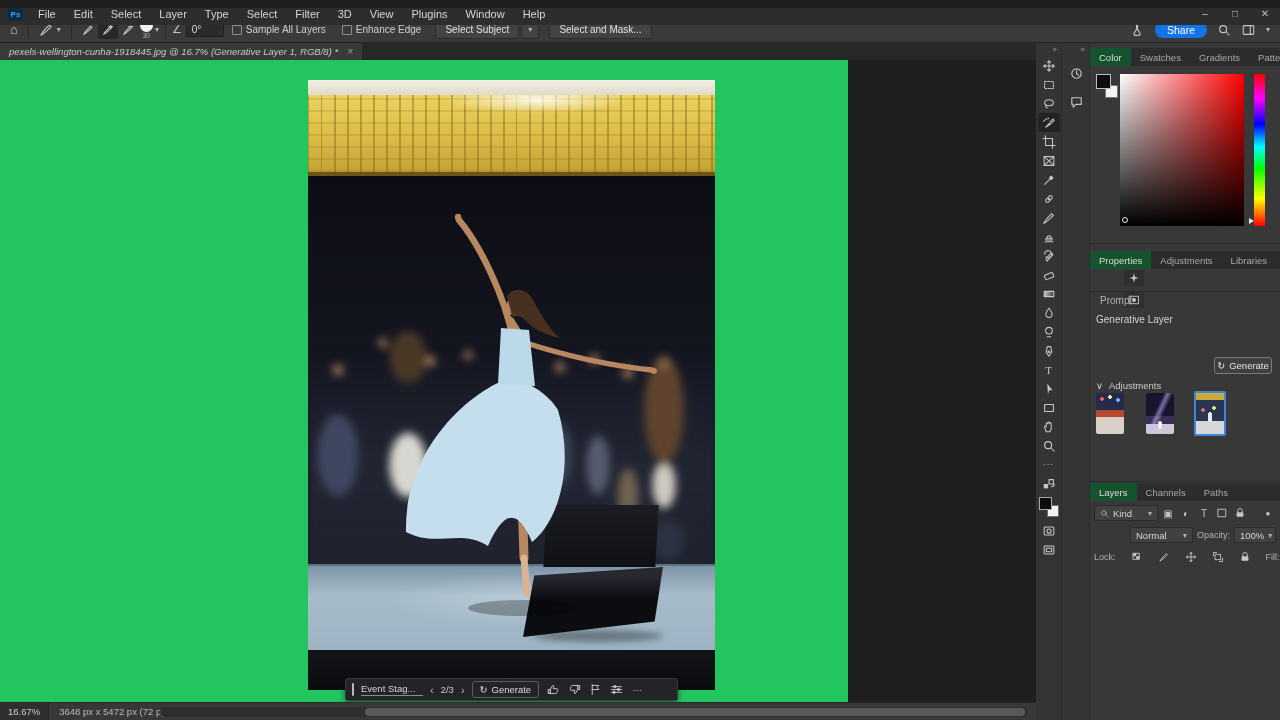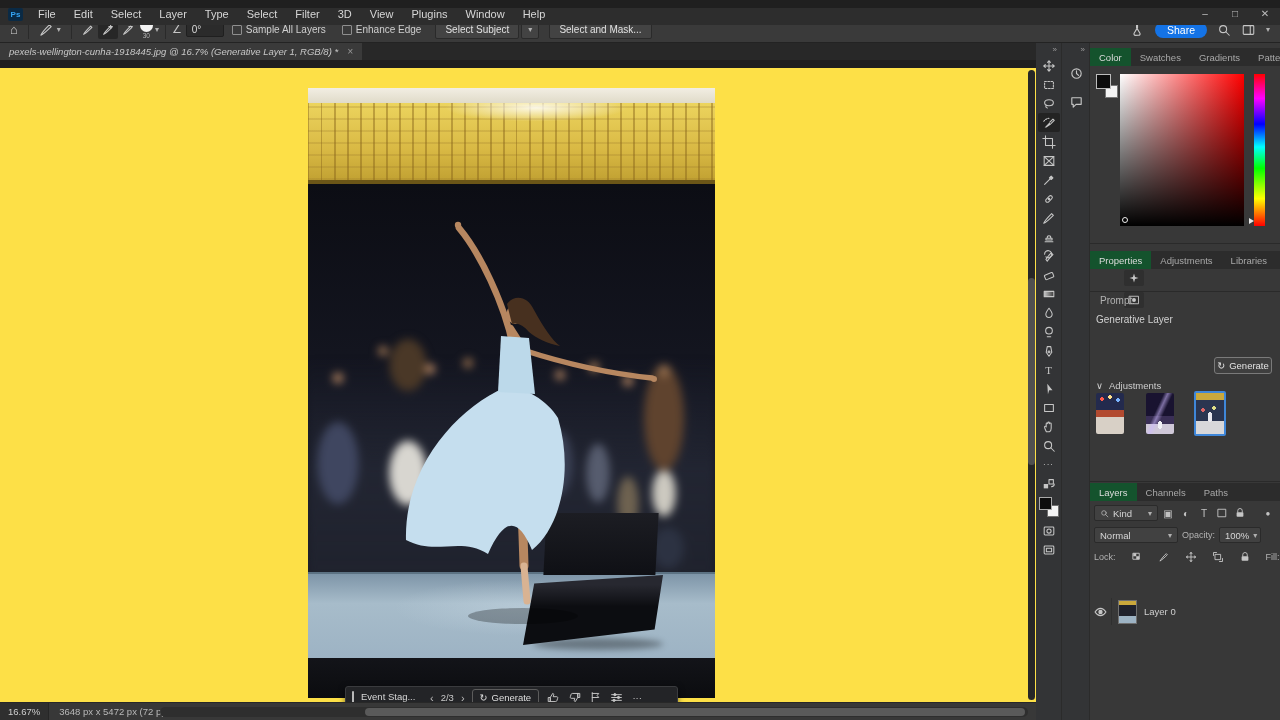--- a/index.html
+++ b/index.html
@@ -44,21 +44,21 @@
   .share-pill { background:#1473e6; color:#fff; font-size:10.5px; border-radius:10px;
                 padding:2px 12px; }
 
   
   #tabbar { position:absolute; top:43px; left:0; width:1036px; height:17px; background:#282828; z-index:38; }
   .doc-tab { position:absolute; left:0; top:0; height:17px; background:#3a3a3a; display:flex;
              align-items:center; padding:0 9px; font-size:9.5px; color:#c8c8c8;font-style:italic; }
   .tab-close { margin-left:9px; color:#989898; font-size:10px; }
 
   
-  #canvas { position:absolute; top:68px; left:0; width:1036px; bottom:18px; background:#fde047; overflow:hidden; }
+  #canvas { position:absolute; top:60px; left:0; width:848px; bottom:18px; background:#22c55e; overflow:hidden; }
   #doc { position:absolute; left:308px; top:20px; width:407px; height:610px; background:#14151c; overflow:hidden; }
   .ph-ceiling { position:absolute; top:0; left:0; right:0; height:15px;
                 background:linear-gradient(180deg,#f2eee3,#e0dbc9); }
   .ph-banner { position:absolute; top:15px; left:0; right:0; height:81px; border-bottom:4px solid #6b5517;
     background:
       radial-gradient(130px 20px at 56% 6%, rgba(255,255,255,.85), rgba(255,255,255,0) 70%),
       repeating-linear-gradient(90deg, rgba(135,100,25,.45) 0 1.5px, rgba(0,0,0,0) 1.5px 13px),
       repeating-linear-gradient(0deg, rgba(150,115,40,.22) 0 2px, rgba(0,0,0,0) 2px 12px),
       linear-gradient(180deg,#ecd45e,#d9b944 60%,#c2a233); }
   .ph-mid { position:absolute; top:96px; left:0; right:0; height:388px;
@@ -638,21 +638,21 @@
       </span>
       <span class="mini-icon">
         <svg viewBox="0 0 16 16">
             <rect x="3.5" y="7" width="9" height="6" rx="1" fill="#c6c6c6" stroke="none"></rect>
             <path d="M5 7V5a3 3 0 0 1 6 0v2"></path>
           </svg>
       </span>
       <span class="mini-icon" style="margin-left:auto;font-size:8px;">●</span>
     </div>
     <div class="abs" style="top:484px; left:4px; right:4px; display:flex; align-items:center; gap:4px;">
-      <div class="dropdown" style="width:84px;">
+      <div class="dropdown" style="width:84px;margin-left:36px;">
         <span>Normal</span>
         <span class="chev" style="margin-left:auto;">▾</span>
       </div>
       <span class="row-label">Opacity:</span>
       <div class="dropdown" style="width:42px;">
         <span>100%</span>
         <span class="chev" style="margin-left:auto;">▾</span>
       </div>
     </div>
     <div class="abs" style="top:506px; left:4px; right:4px; display:flex; align-items:center; gap:15px;">
@@ -686,25 +686,15 @@
           </svg>
       </span>
       <span class="row-label" style="margin-left:auto;">Fill:</span>
       <div class="dropdown" style="width:42px;">
         <span>100%</span>
         <span class="chev" style="margin-left:auto;">▾</span>
       </div>
     </div>
 
 
-    <div class="layer-row" style="top:555px;">
-      <div class="eye-cell">
-        <svg viewBox="0 0 14 11">
-            <path d="M1 5.5C3 2.5 5 1.5 7 1.5s4 1 6 4c-2 3-4 4-6 4s-4-1-6-4z"></path>
-            <circle cx="7" cy="5.5" r="1.8" fill="#c9c9c9"></circle>
-          </svg>
-      </div>
-      <div class="lthumb" style="border-color:#6f6f6f;"></div>
-      <span class="lname">Layer 0</span>
-    </div>
 
   </div>
 </div>
 
 </body></html>

